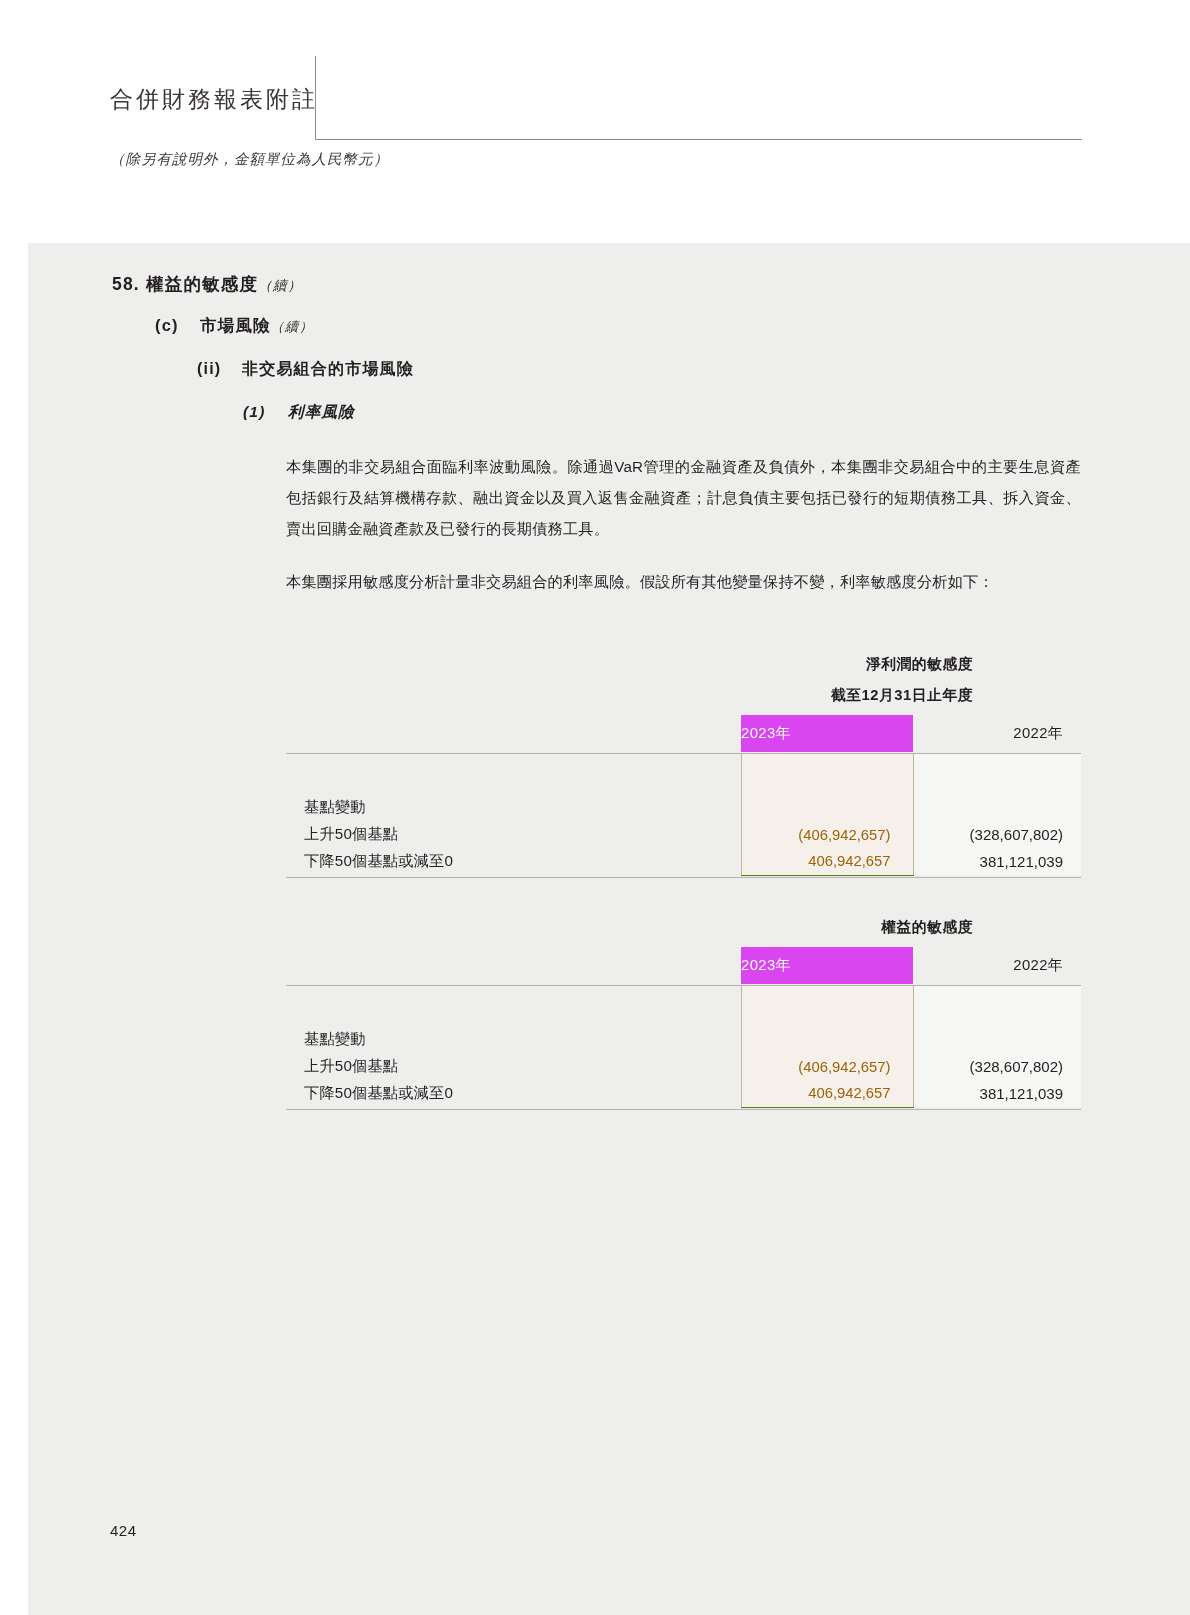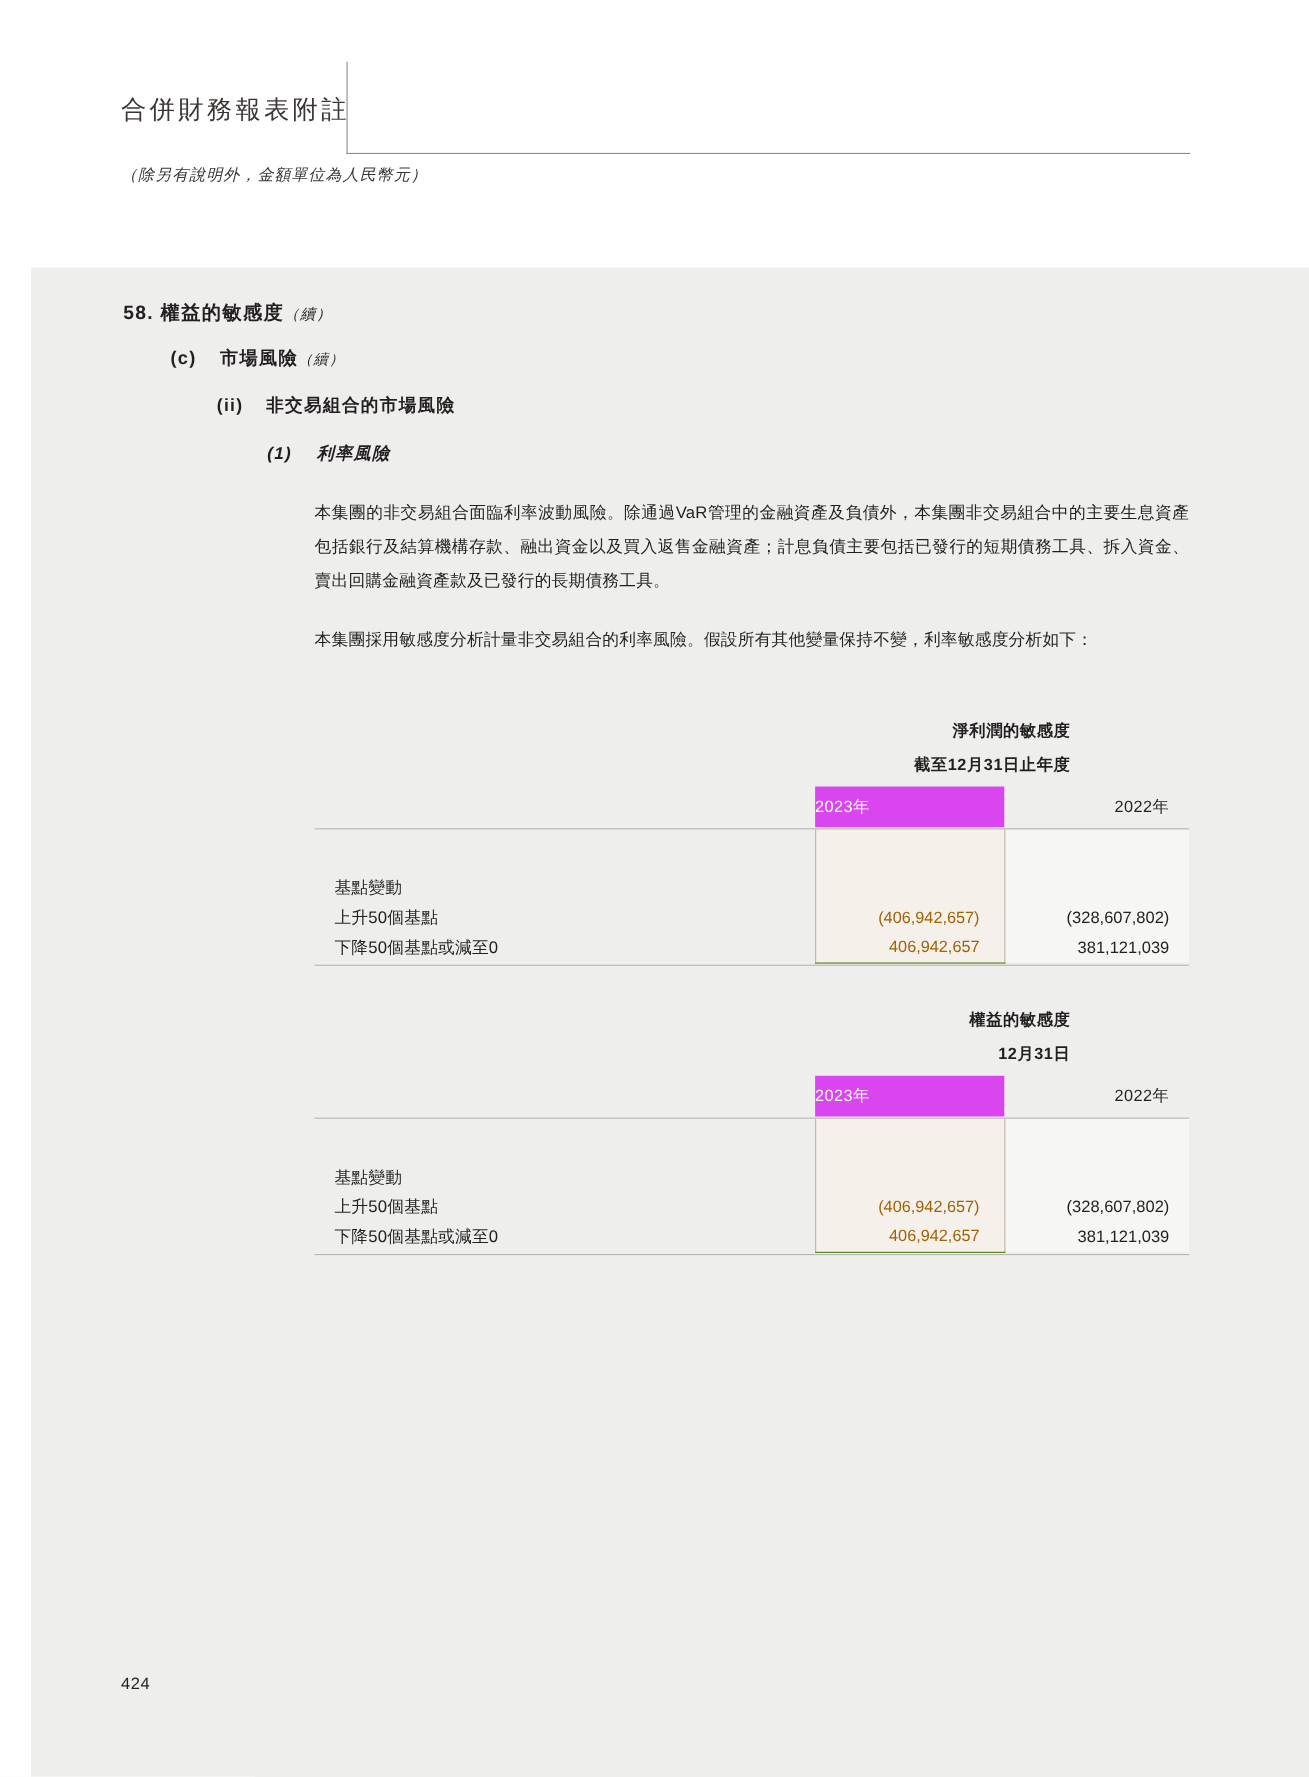--- a/index.html
+++ b/index.html
@@ -328,21 +328,20 @@
           <td></td>
           <td></td>
           <td></td>
         </tr>
       </tbody>
     </table>
   </div>
 
   <div class="tbl-wrap tbl2">
     <div class="tbl-cap">權益的敏感度</div>
-    <div class="tbl-cap2">12月31日</div>
     <table class="fin">
       <colgroup>
         <col class="col-label">
           <col class="col-2023">
           <col class="col-2022">
       </colgroup>
       <tbody>
         <tr>
           <td></td>
           <td class="hdr-2023">2023年</td>

